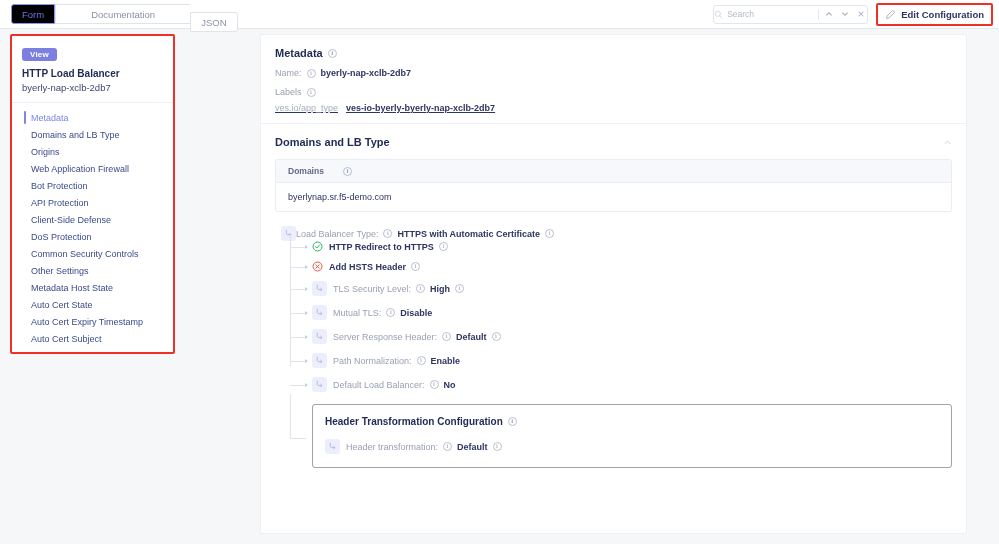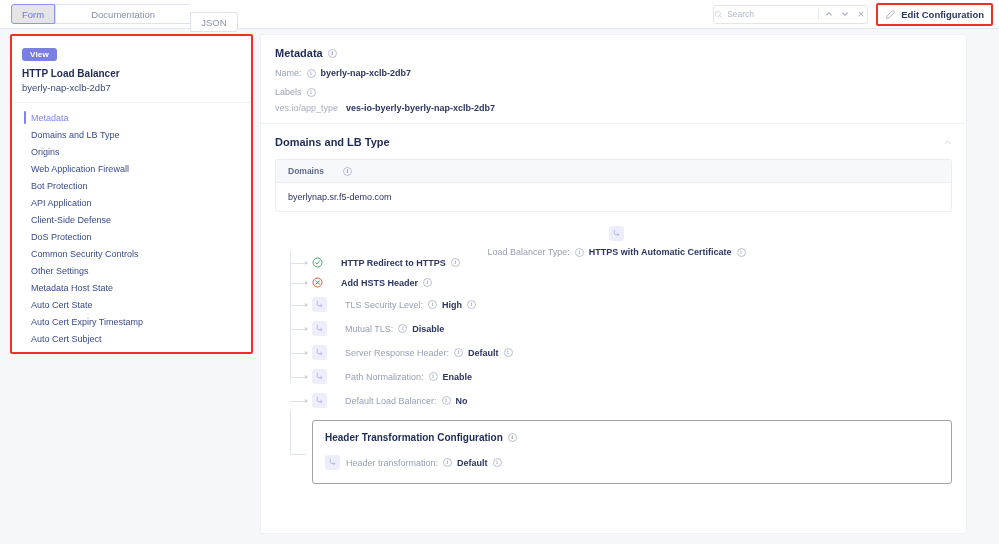--- a/index.html
+++ b/index.html
@@ -20,21 +20,21 @@
   .tabs { display: flex; align-items: center; height: 20px; margin-left: 11px; }
   .tab {
     height: 20px; display: flex; align-items: center; justify-content: center;
     font-size: 9.5px; color: #8b90a8; background: #fff;
     border: 1px solid #e0e3ec; border-right: none; padding: 0 10px; cursor: pointer;
     white-space: nowrap;
   }
   .tab:first-child { border-radius: 3px 0 0 3px; }
   .tab:last-child { border-right: 1px solid #e0e3ec; border-radius: 0 3px 3px 0; margin-top: 16px; }
   .tab.active {
-    color: #6a73e8; border: 1px solid #8b94f0; background: #e5e5e5; position: relative; z-index: 2;
+    color: #6a73e8; border: 1px solid #8b94f0; background: #000000; position: relative; z-index: 2;
   }
   .tab.wide { width: 135px; }
 
   .topbar-right {
     margin-left: auto; display: flex; align-items: center; gap: 8px; padding-right: 6px;
   }
   .searchbox {
     width: 155px; height: 19px; border: 1px solid #e2e5ee; border-radius: 3px;
     background: #fff; display: flex; align-items: center; padding: 0 0; gap: 4px;
   }
@@ -52,21 +52,21 @@
   .edit-config {
     border: 2px solid #ee3124; border-radius: 2px;
     height: 23px; display: flex; align-items: center; gap: 5px;
     padding: 0 7px; background: #fff; cursor: pointer;
   }
   .edit-config .label { font-size: 9.5px; font-weight: bold; color: #2d3561; white-space: nowrap; }
   .pencil { width: 11px; height: 11px; opacity: .6; }
 
   
   .sidebar-wrap {
-    position: absolute; left: 10px; top: 34px; width: 243px; height: 320px;
+    position: absolute; left: 10px; top: 34px; width: 165px; height: 320px;
     border: 2px solid #ee3124; border-radius: 2px; background: #fff;
     overflow: hidden;
   }
   .sb-head { padding: 7px 10px 9px 10px; border-bottom: 1px solid #edeff4; }
   .badge-view {
     display: inline-block; background: #7b7fe0; color: #fff;
     font-size: 8px; font-weight: bold; border-radius: 3px;
     padding: 2px 8px; letter-spacing: .2px;
   }
   .sb-title { font-size: 10px; font-weight: bold; color: #1f2a55; margin-top: 7px; }
@@ -101,53 +101,53 @@
     display: inline-flex; width: 9px; height: 9px; border-radius: 50%;
     border: 1px solid #b9bfd1; color: #9ba1b5; font-size: 7px; line-height: 7px;
     align-items: center; justify-content: center; flex: 0 0 auto;
     font-family: "Liberation Serif", serif;
   }
   .info::before { content: "i"; }
 
   .kv { display: flex; align-items: center; gap: 5px; margin-top: 9px; font-size: 9px; }
   .kv .k { color: #9aa0b5; }
   .kv .v { color: #2d3561; font-weight: bold; }
-  .label-row { display: flex; align-items: center; gap: 8px; margin-top: 6px; font-size: 9px; }
+  .label-row { display: flex; align-items: center; gap: 8px; margin-top: 6px; font-size: 9px; text-decoration: underline; }
   .label-row .lk { color: #a7adc0; }
   .label-row .lv { color: #2d3561; font-weight: bold; }
 
   
   .domains-box {
     margin-top: 11px; border: 1px solid #e9ecf3; border-radius: 3px; overflow: hidden;
   }
   .domains-head {
     background: #f7f8fb; border-bottom: 1px solid #e9ecf3;
     padding: 6px 12px; font-size: 8.5px; font-weight: bold; color: #636a85;
     display: flex; align-items: center; gap: 19px;
   }
   .domains-body { padding: 9px 12px; font-size: 9px; color: #2d3561; background: #fff; }
 
   
   .tree { margin-top: 14px; position: relative; padding-left: 6px; }
-  .node { display: flex; align-items: center; gap: 6px; position: relative; flex-direction: column; }
+  .node { display: flex; align-items: center; gap: 0; position: relative; }
 
   .tile {
     width: 15px; height: 15px; border-radius: 3px; background: #eceefb;
     display: flex; align-items: center; justify-content: center; flex: 0 0 auto;
   }
   .tile svg { display: block; }
   .node-text { font-size: 9px; color: #9aa0b5; display: flex; align-items: center; gap: 5px; }
   .node-text b { color: #2d3561; font-weight: bold; }
 
   .children { margin-left: 9px; position: relative; padding-left: 22px; }
   .children::before {
     content: ""; position: absolute; left: 0; top: -6px; bottom: 26px;
     width: 1px; background: #dfe3ee;
   }
-  .child { position: relative; display: flex; gap: 18px; }
+  .child { position: relative; display: flex; gap: 6px; }
   .child + .child { margin-top: 9px; }
   .child::before {
     content: ""; position: absolute; left: -22px; top: 50%;
     width: 16px; height: 1px; background: #dfe3ee;
   }
   .child::after {
     content: ""; position: absolute; left: -7px; top: 50%;
     margin-top: -2px; border-left: 3.5px solid #c8cee0;
     border-top: 2.5px solid transparent; border-bottom: 2.5px solid transparent;
   }
@@ -227,21 +227,21 @@
     <div class="badge-view">View</div>
     <div class="sb-title">HTTP Load Balancer</div>
     <div class="sb-sub">byerly-nap-xclb-2db7</div>
   </div>
   <div class="sb-list">
     <div class="sb-item active">Metadata</div>
     <div class="sb-item">Domains and LB Type</div>
     <div class="sb-item">Origins</div>
     <div class="sb-item">Web Application Firewall</div>
     <div class="sb-item">Bot Protection</div>
-    <div class="sb-item">API Application</div>
+    <div class="sb-item">API Protection</div>
     <div class="sb-item">Client-Side Defense</div>
     <div class="sb-item">DoS Protection</div>
     <div class="sb-item">Common Security Controls</div>
     <div class="sb-item">Other Settings</div>
     <div class="sb-item">Metadata Host State</div>
     <div class="sb-item">Auto Cert State</div>
     <div class="sb-item">Auto Cert Expiry Timestamp</div>
     <div class="sb-item">Auto Cert Subject</div>
     <div class="sb-item">Auto Cert Issuer</div>
   </div>

